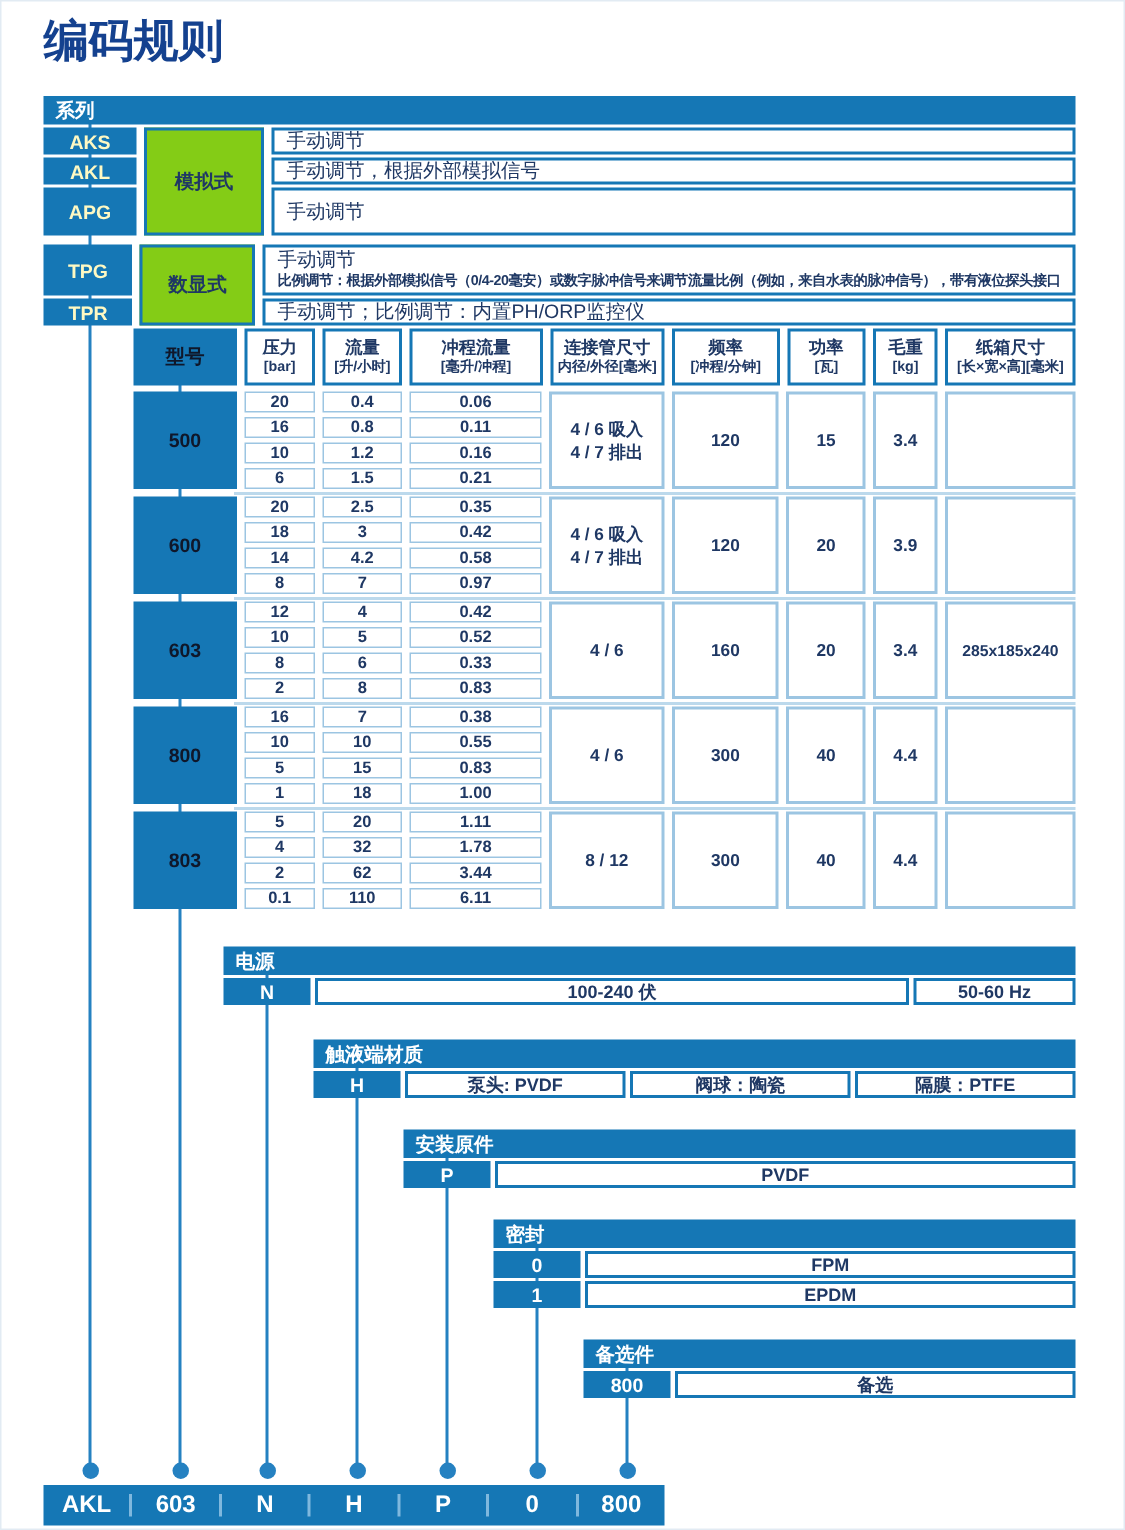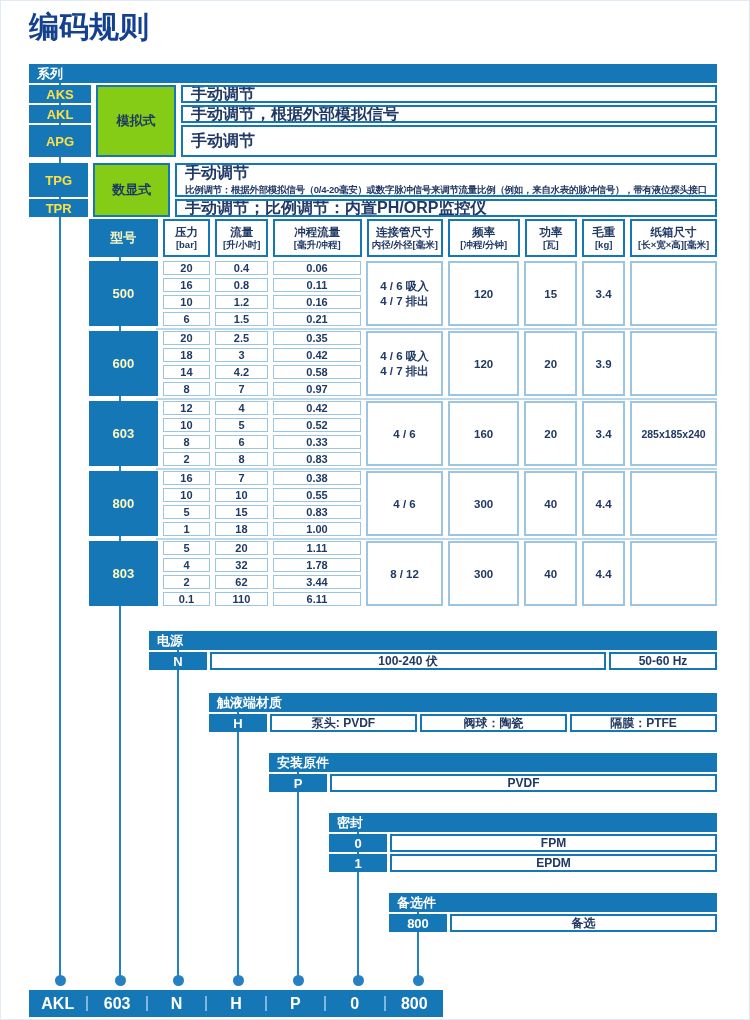--- a/index.html
+++ b/index.html
@@ -17,33 +17,33 @@
   .page-title{position:absolute;left:28px;top:6px;font-size:30px;font-weight:bold;color:var(--title);z-index:1}
 
   .sec{position:absolute;z-index:1}
   .sec-header{height:19px;background:var(--blue);color:#fff;font-weight:bold;font-size:13px;
               line-height:19px;padding-left:8px}
 
   
   .series-body{margin-top:2px;display:flex;flex-direction:column;gap:6px}
   .series-group{display:flex;gap:5px;align-items:stretch}
   .codes-col{width:62px;display:flex;flex-direction:column;gap:2px}
-  .code-cell{background:var(--blue);color:#fde047;font-weight:bold;font-size:13px;
+  .code-cell{background:var(--blue);color:#fef9c3;font-weight:bold;font-size:13px;
              display:flex;align-items:center;justify-content:center}
   .type-cell{width:80px;border:2px solid var(--blue);background:#84cc16;color:var(--navy);
              font-weight:bold;font-size:13px;display:flex;align-items:center;justify-content:center}
   .desc-col{flex:1;display:flex;flex-direction:column;gap:2px}
   .desc-cell{border:2px solid var(--blue);background:#fff;color:var(--navy);padding:1px 8px;
              display:flex;flex-direction:column;justify-content:center;overflow:hidden}
-  .d1{font-size:16px;font-weight:bold;line-height:1.3;white-space:nowrap}
+  .d1{font-size:13px;font-weight:normal;line-height:1.3;white-space:nowrap}
   .d2{font-size:9.5px;font-weight:bold;line-height:1.3;white-space:nowrap;letter-spacing:-0.3px}
 
   
   .spec-row{display:flex;gap:5px}
-  .model-head,.model-cell{width:72px;background:var(--blue);color:#fef9c3;font-weight:bold;font-size:13px;
+  .model-head,.model-cell{width:72px;background:var(--blue);color:#0f172a;font-weight:bold;font-size:13px;
              display:flex;align-items:center;justify-content:center}
   .sh{border:2px solid var(--blue);background:#fff;color:var(--navy);font-weight:bold;text-align:center;
       display:flex;flex-direction:column;align-items:center;justify-content:center}
   .sh .h-label{font-size:11.5px;line-height:1.25}
   .sh .h-unit{font-size:9.5px;line-height:1.25;white-space:nowrap}
   .head-row{height:38px}
   .block{height:65px;display:flex;gap:5px}
   .sep{height:2px;background:var(--sep);margin:1.5px 0 1.5px 67px}
   .mini-col{display:flex;flex-direction:column;gap:3px}
   .mini{height:14px;border:1.5px solid var(--lightb);background:#fff;color:var(--navy);

